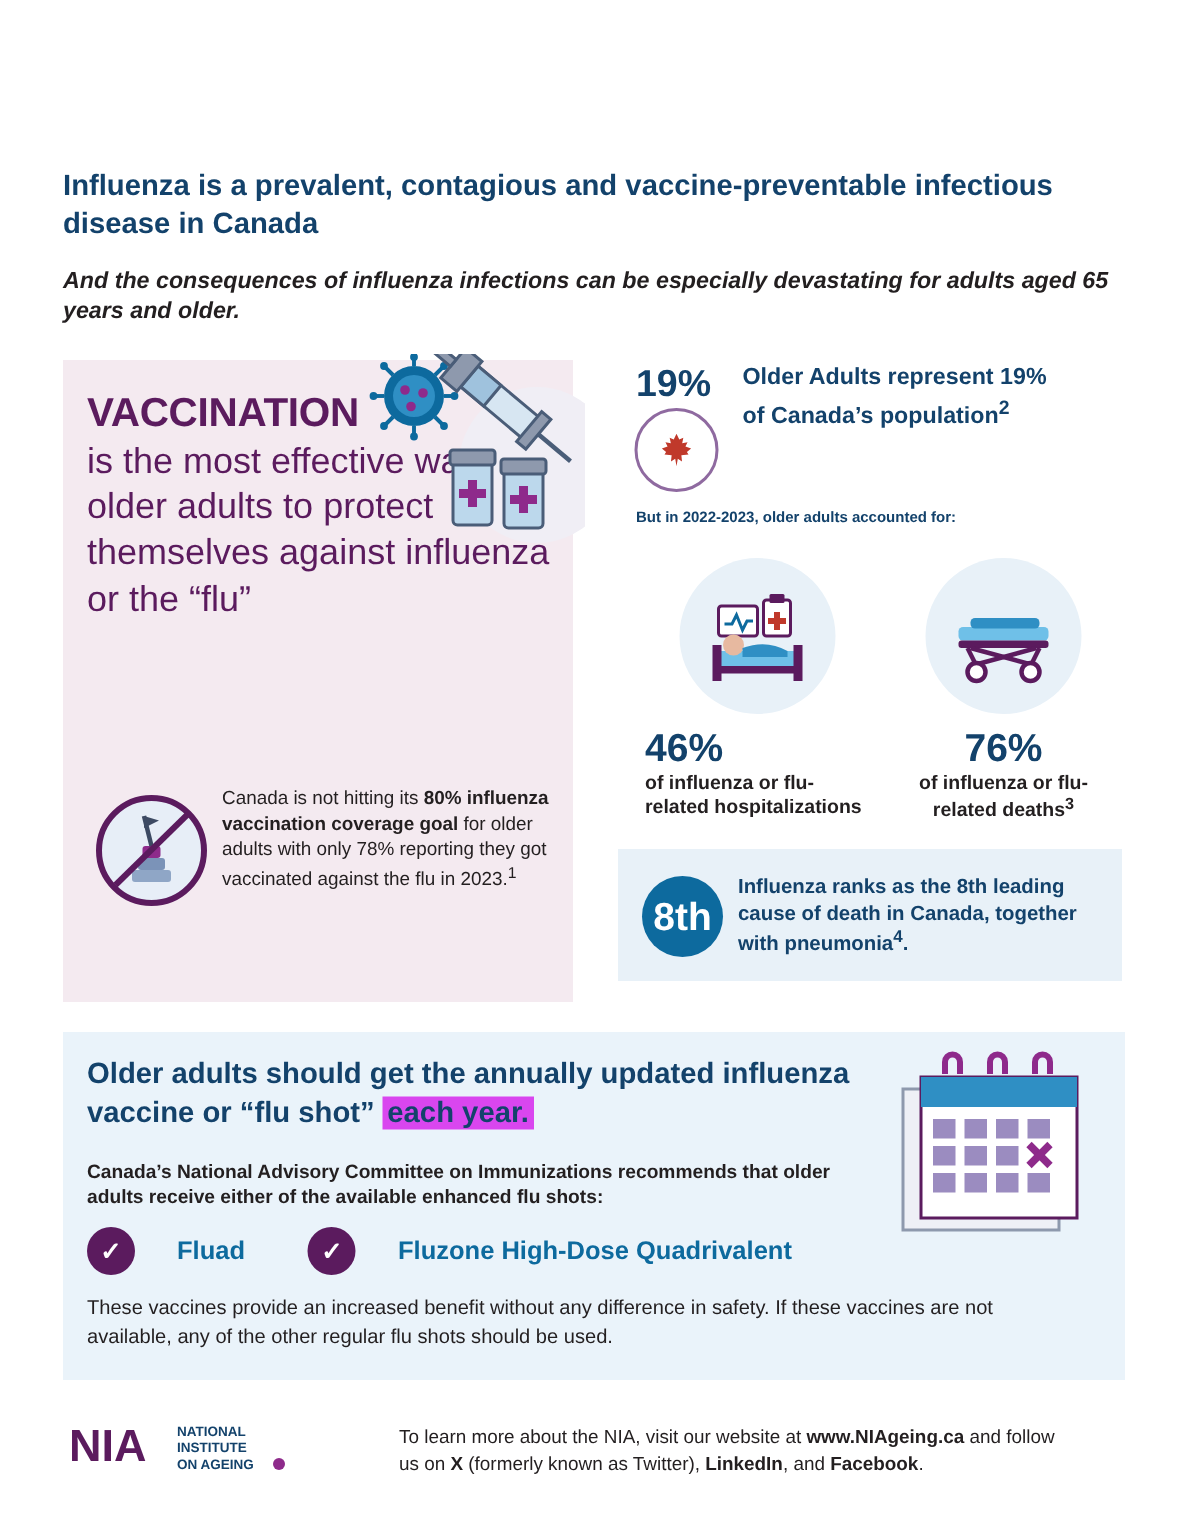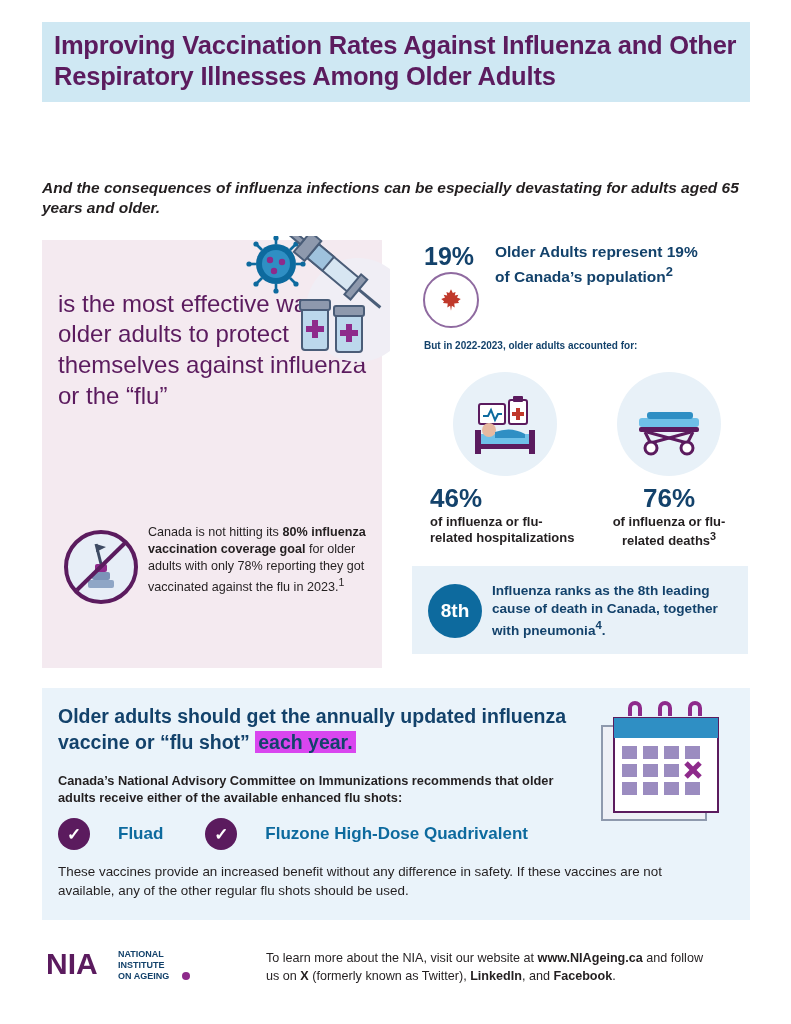--- a/index.html
+++ b/index.html
@@ -184,21 +184,21 @@
   }
   .eighth-circle {
     position: absolute;
     left: 428px;
     top: 584px;
     width: 54px;
     height: 54px;
     border-radius: 50%;
     background: #0d6a9e;
     color: #ffffff;
-    font-size: 19px;
+    font-size: 26px;
     font-weight: bold;
     display: flex;
     align-items: center;
     justify-content: center;
   }
   .eighth-text {
     position: absolute;
     left: 492px;
     top: 582px;
     width: 248px;
@@ -298,30 +298,28 @@
     color: #231f20;
     font-weight: bold;
   }
   .footer-text .reg { font-weight: normal; }
 </style>
 </head>
 <body>
 
 <div class="page">
 
-  <div class="title-band">
-    <h1>Improving Vaccination Rates Against Influenza and Other Respiratory Illnesses Among Older Adults</h1>
-  </div>
-
+
+  <div class="subhead">Influenza is a prevalent, contagious and vaccine-preventable infectious disease in Canada</div>
   <div class="subhead2">And the consequences of influenza infections can be especially devastating for adults aged 65 years and older.</div>
 
   <div class="pink-panel"></div>
 
   <div class="vacc-head">
-    <br>
+    <span class="big">VACCINATION</span><br>
     <span>is the most effective way for older adults to protect themselves against influenza or the “flu”</span>
   </div>
 
   <div class="syringe-art">
     <svg width="150" height="130" viewBox="0 0 150 130">
       <circle cx="118" cy="74" r="52" fill="#f0eef5"></circle>
 
       <g>
         <circle cx="36" cy="28" r="20" fill="#0d6a9e"></circle>
         <circle cx="36" cy="28" r="14" fill="#2f8fc4"></circle>

